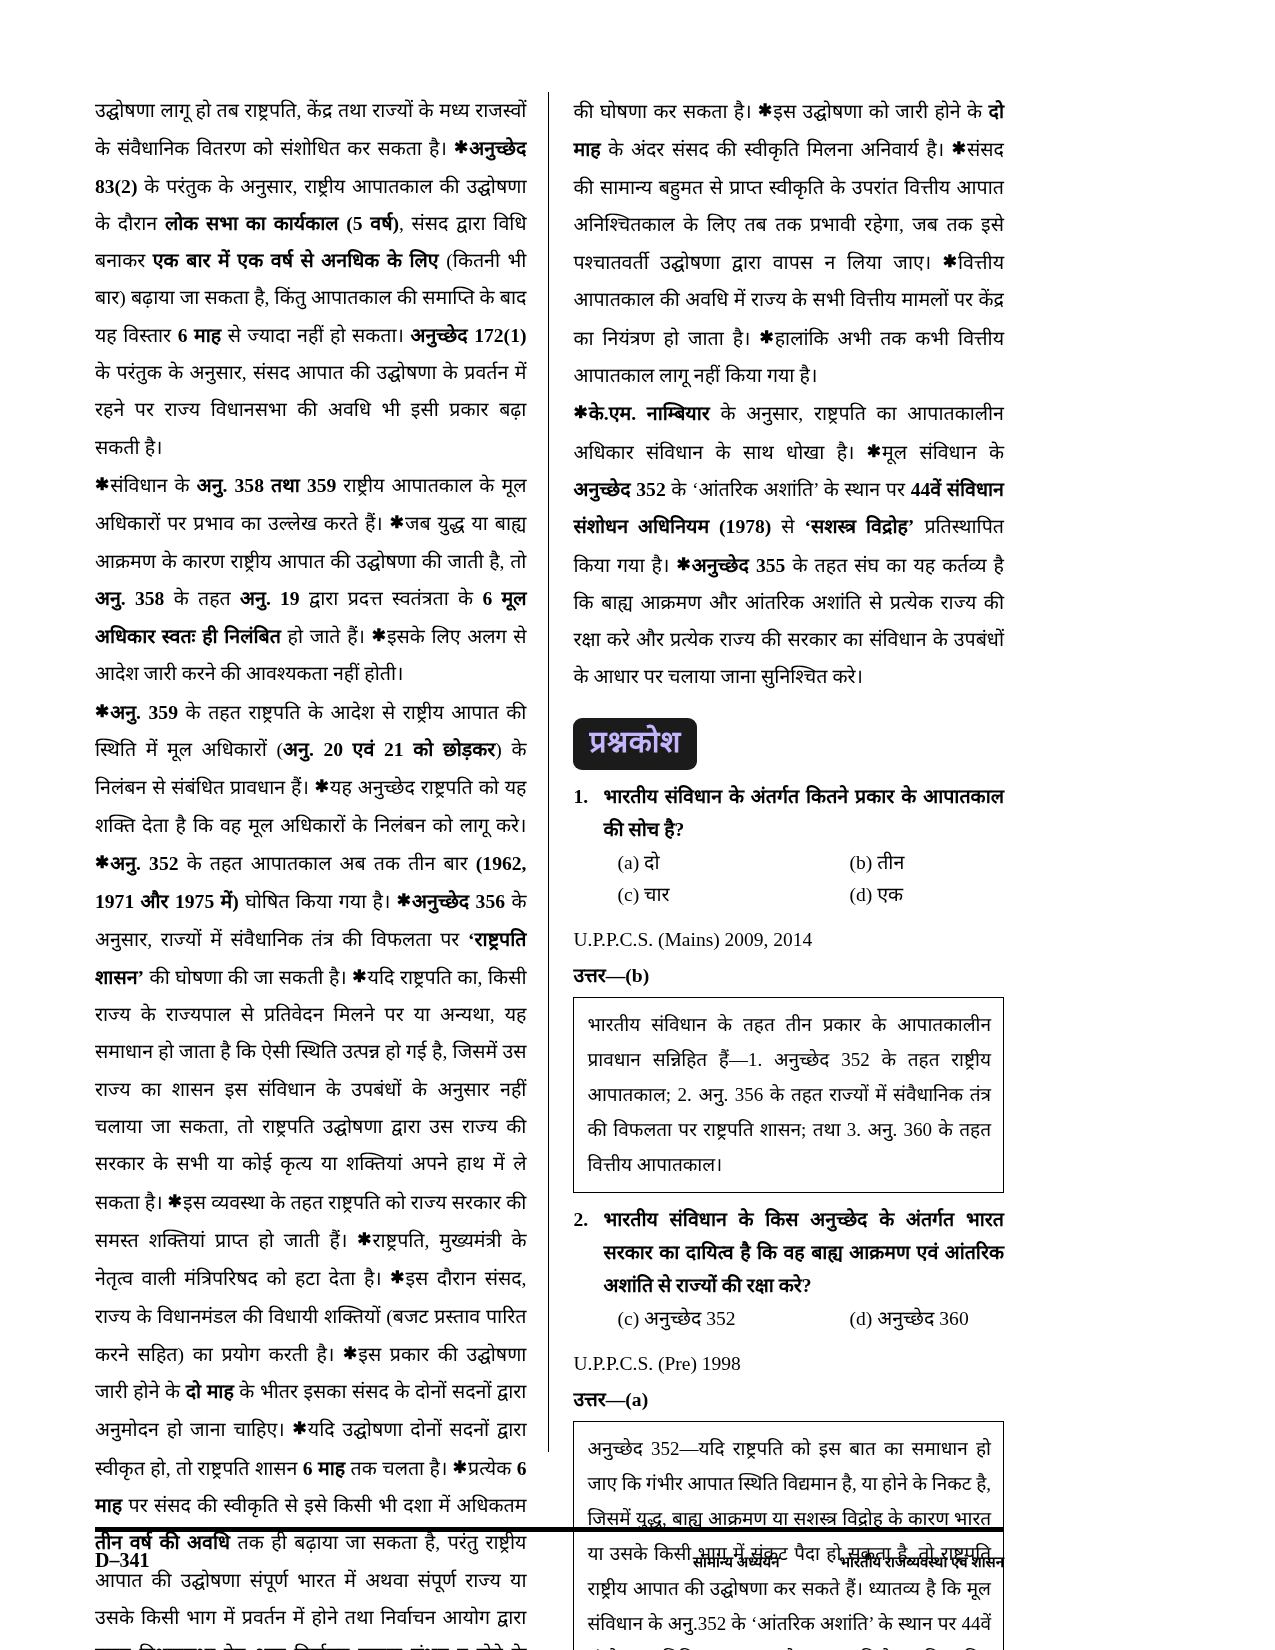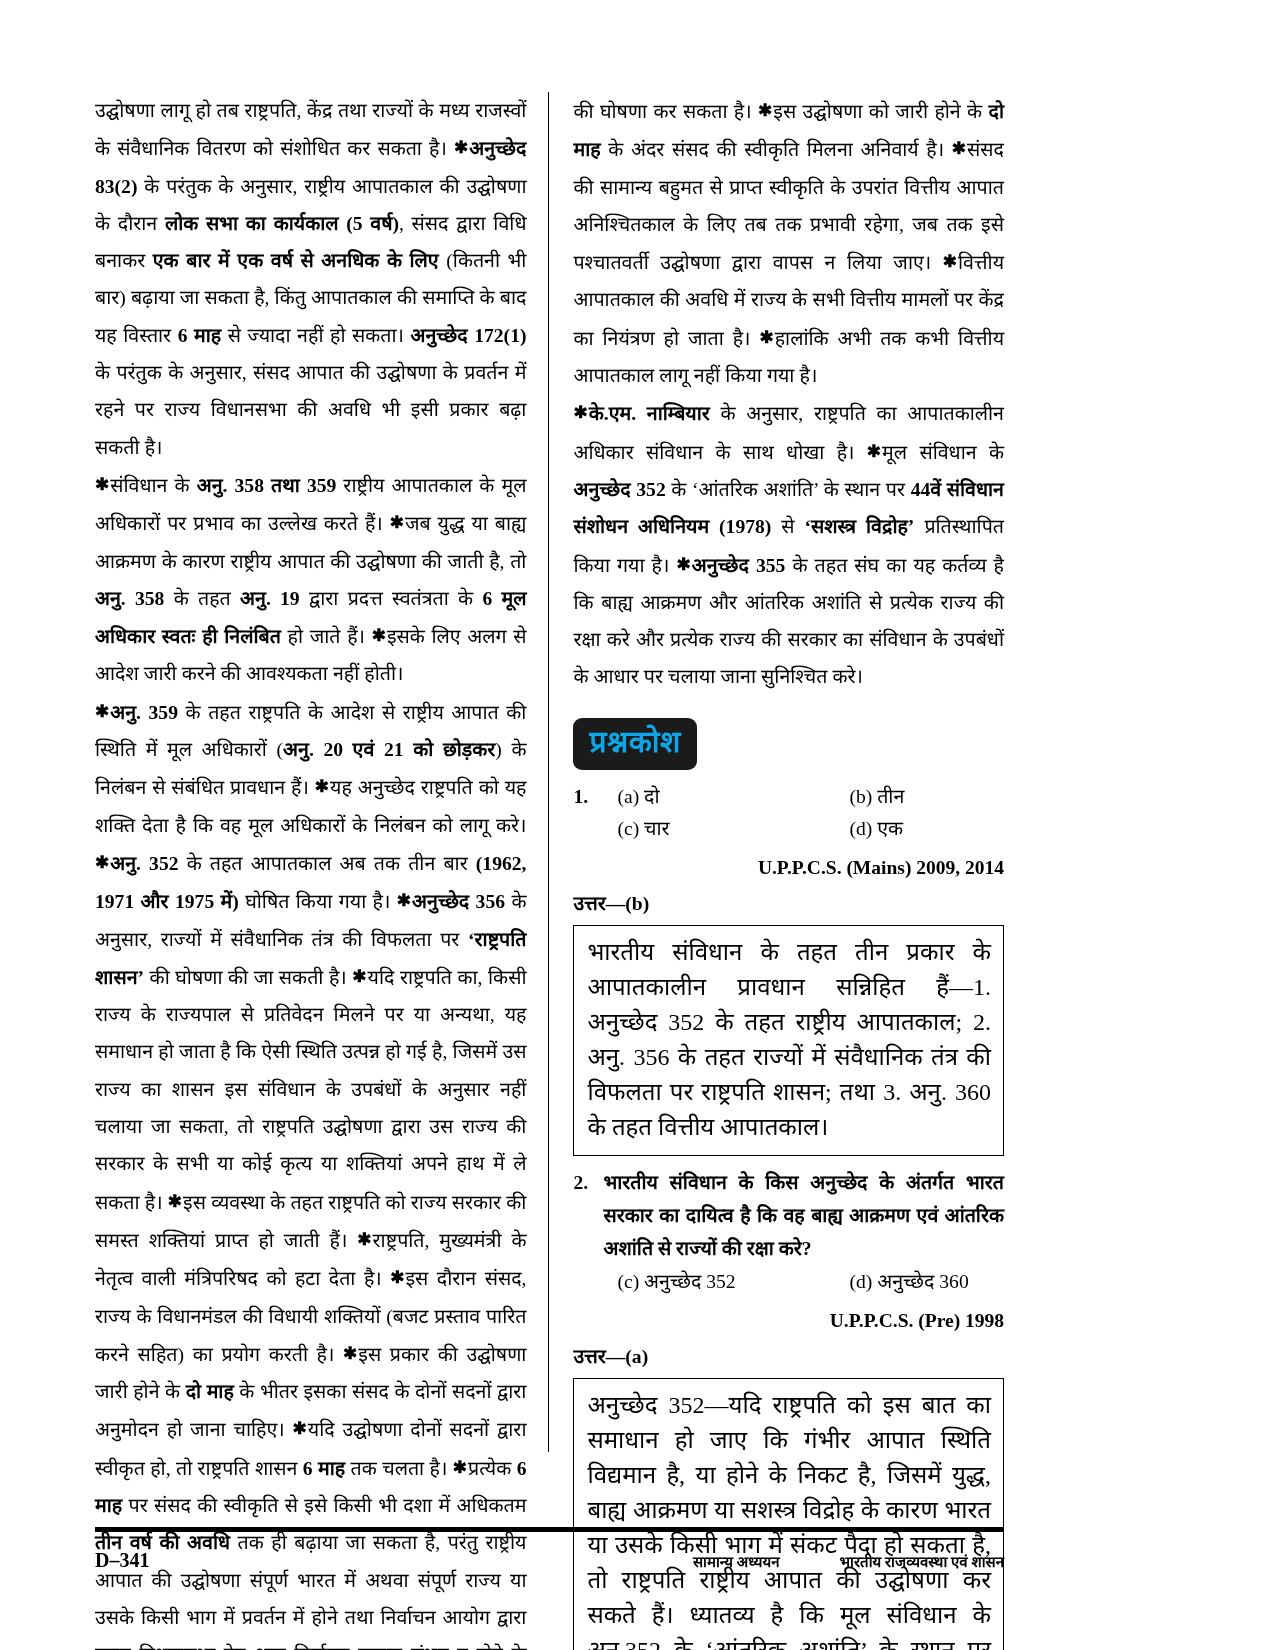--- a/index.html
+++ b/index.html
@@ -59,21 +59,21 @@
   }
 
   
   .qbank-banner-wrap {
     margin-top: 22px;
     margin-bottom: 8px;
   }
   .qbank-banner {
     display: inline-block;
     background: #1b1b1b;
-    color: #0ea5e9;
+    color: #c4b5fd;
     font-family: Liberation Sans, sans-serif;
     font-weight: bold;
     font-size: 30px;
     line-height: 1;
     padding: 9px 16px 13px 16px;
     border-radius: 9px;
     letter-spacing: 0.5px;
   }
 
   
@@ -103,42 +103,42 @@
     display: flex;
     line-height: 32px;
   }
   .opt {
     font-size: 19.6px;
     font-weight: normal;
   }
   .opt-a { flex: 0 0 232px; padding-left: 14px; }
   .opt-b { flex: 1 1 auto; }
   .source {
-    text-align: right;
-    font-weight: bold;
+    text-align: left;
+    font-weight: normal;
     font-size: 19.5px;
     line-height: 34px;
-    margin-top: 6px;
+    margin-top: 12px;
     font-family: "Liberation Serif", "DejaVu Serif", serif;
   }
   .answer-label {
     font-weight: bold;
     font-size: 19.6px;
     line-height: 30px;
     margin-top: 4px;
     margin-bottom: 6px;
   }
   .answer-box {
     border: 1.6px solid #000;
     padding: 9px 12px 10px 13px;
     box-sizing: border-box;
   }
   .answer-box p {
     margin: 0;
-    font-size: 24px;
+    font-size: 19px;
     line-height: 35px;
     text-align: justify;
   }
 
   
   .footer-rule {
     position: absolute;
     left: 95px;
     right: 118px;
     bottom: 118px;
@@ -182,20 +182,21 @@
       <p class="body-text">की घोषणा कर सकता है। <span class="star">✱</span>इस उद्घोषणा को जारी होने के <span class="b">दो माह</span> के अंदर संसद की स्वीकृति मिलना अनिवार्य है। <span class="star">✱</span>संसद की सामान्य बहुमत से प्राप्त स्वीकृति के उपरांत वित्तीय आपात अनिश्चितकाल के लिए तब तक प्रभावी रहेगा, जब तक इसे पश्चातवर्ती उद्घोषणा द्वारा वापस न लिया जाए। <span class="star">✱</span>वित्तीय आपातकाल की अवधि में राज्य के सभी वित्तीय मामलों पर केंद्र का नियंत्रण हो जाता है। <span class="star">✱</span>हालांकि अभी तक कभी वित्तीय आपातकाल लागू नहीं किया गया है।</p>
       <p class="body-text"><span class="star">✱</span><span class="b">के.एम. नाम्बियार</span> के अनुसार, राष्ट्रपति का आपातकालीन अधिकार संविधान के साथ धोखा है। <span class="star">✱</span>मूल संविधान के <span class="b">अनुच्छेद 352</span> के ‘आंतरिक अशांति’ के स्थान पर <span class="b">44वें संविधान संशोधन अधिनियम (1978)</span> से <span class="b">‘सशस्त्र विद्रोह’</span> प्रतिस्थापित किया गया है। <span class="star">✱</span><span class="b">अनुच्छेद 355</span> के तहत संघ का यह कर्तव्य है कि बाह्य आक्रमण और आंतरिक अशांति से प्रत्येक राज्य की रक्षा करे और प्रत्येक राज्य की सरकार का संविधान के उपबंधों के आधार पर चलाया जाना सुनिश्चित करे।</p>
 
       <div class="qbank-banner-wrap">
         <span class="qbank-banner">प्रश्नकोश</span>
       </div>
 
       <div class="question">
         <div class="q-num">1.</div>
         <div class="q-body">
+          <p class="q-text">भारतीय संविधान के अंतर्गत कितने प्रकार के आपातकाल की सोच है?</p>
           <div class="options">
             <div class="opt-row">
               <div class="opt opt-a">(a) दो</div>
               <div class="opt opt-b">(b) तीन</div>
             </div>
             <div class="opt-row">
               <div class="opt opt-a">(c) चार</div>
               <div class="opt opt-b">(d) एक</div>
             </div>
           </div>

